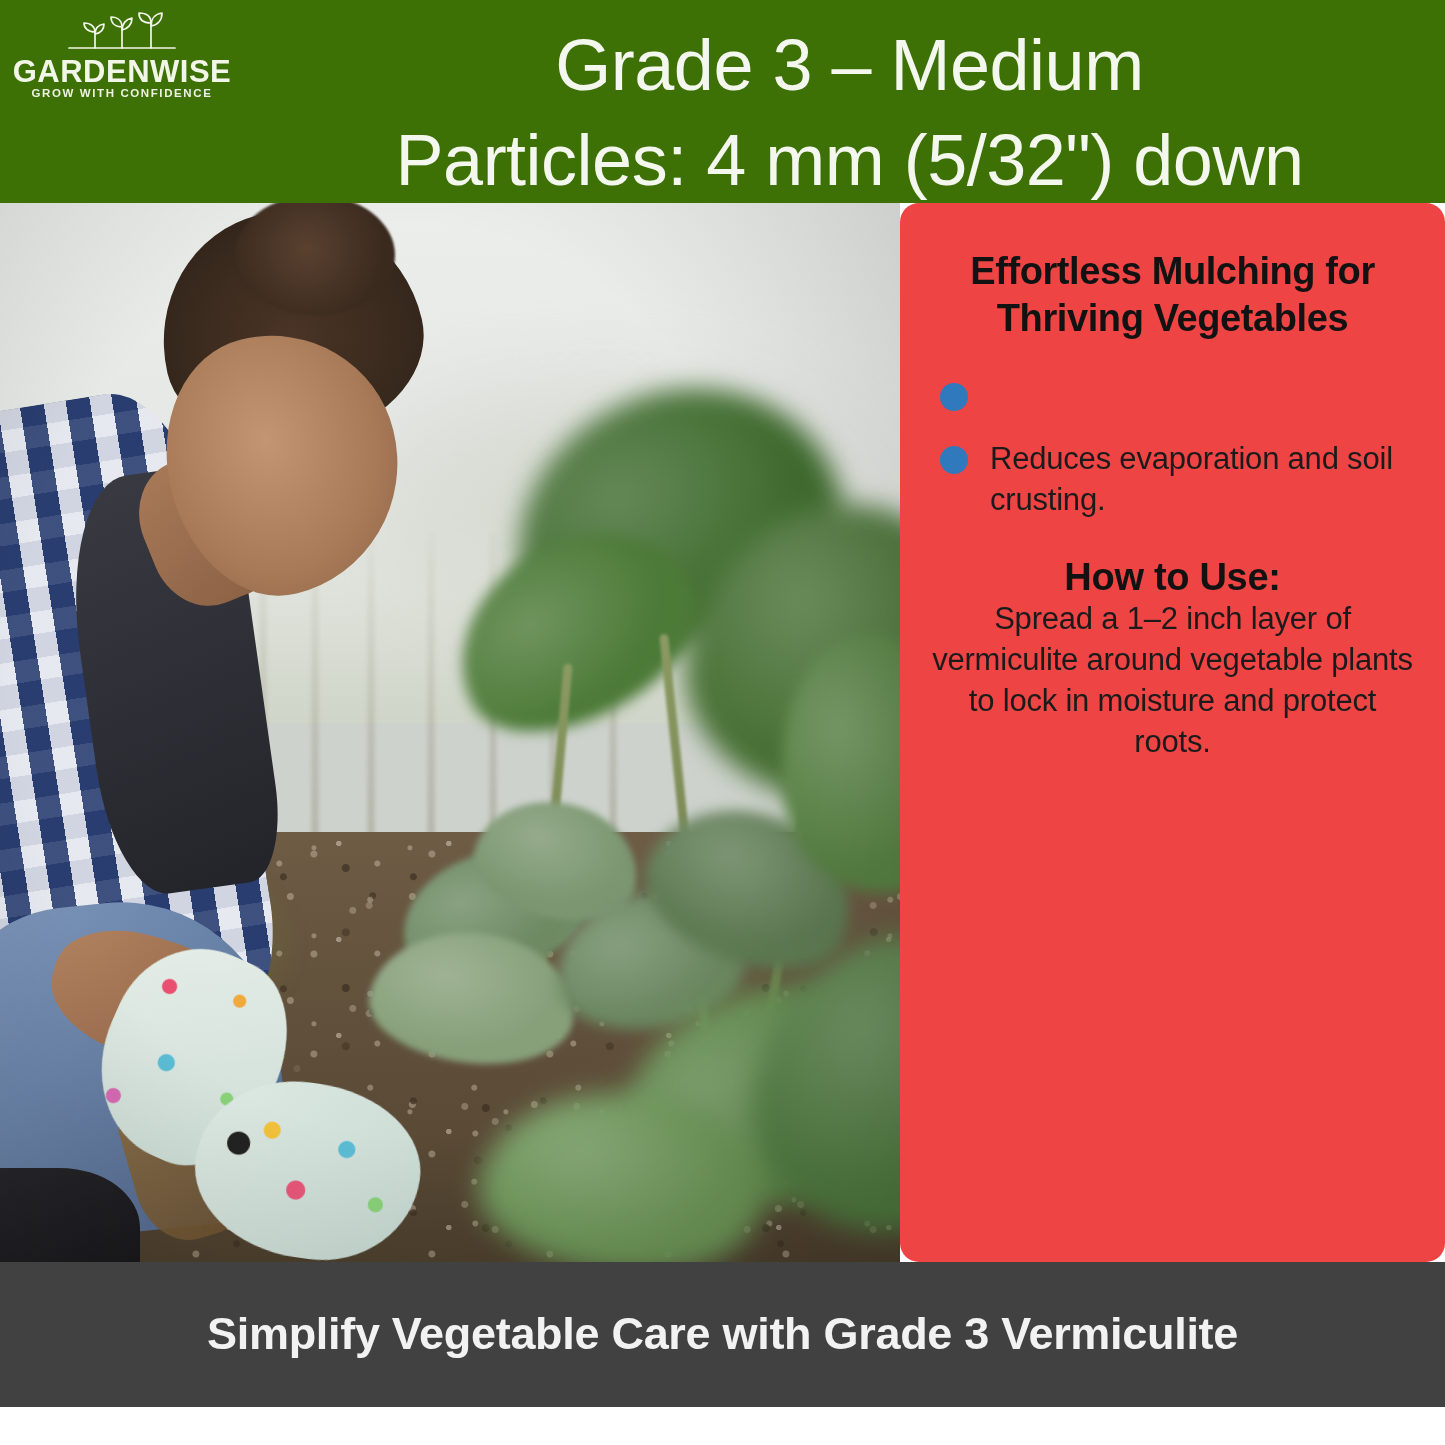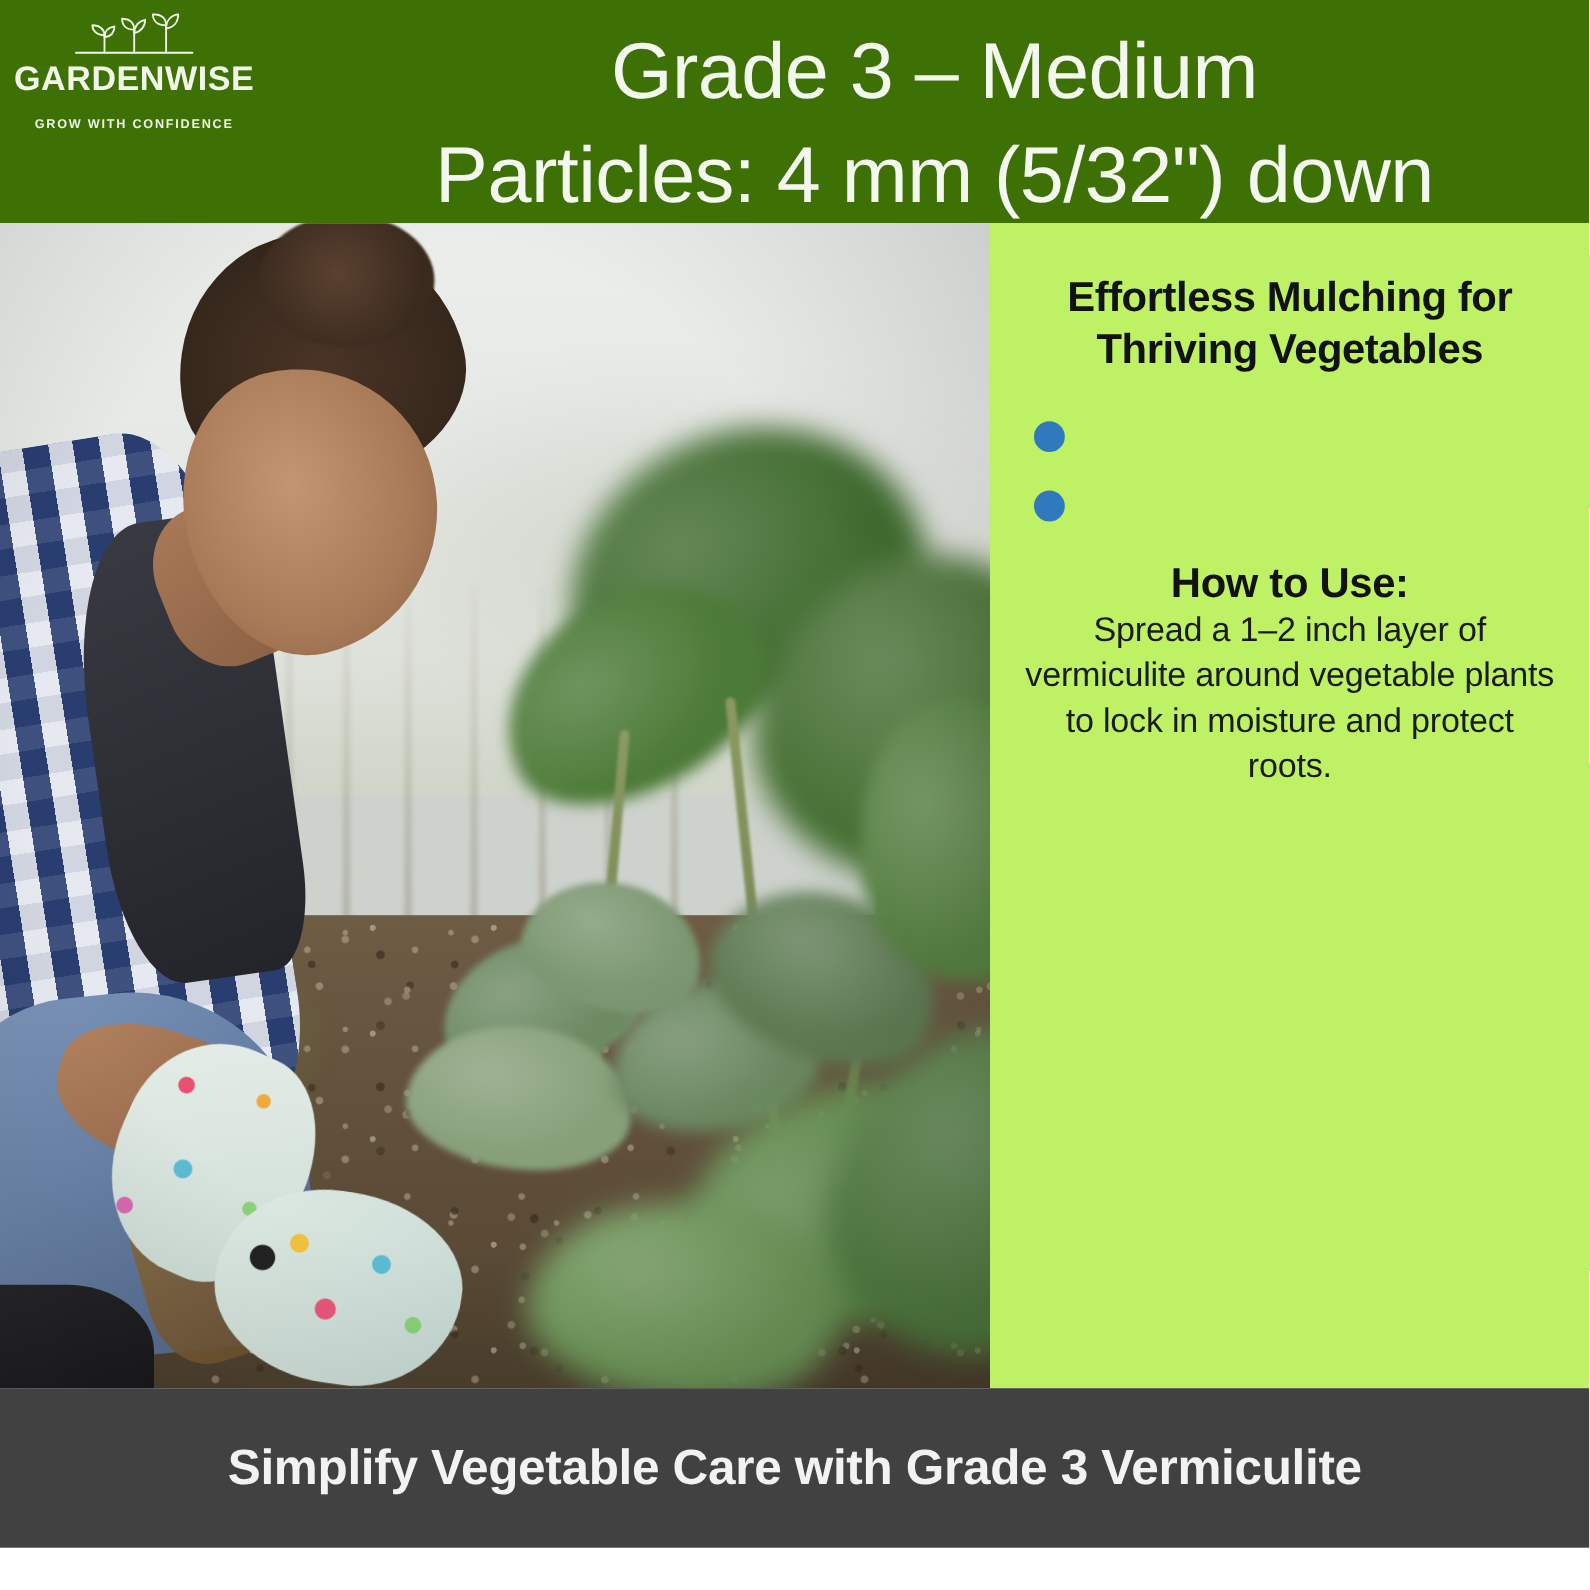--- a/index.html
+++ b/index.html
@@ -38,21 +38,21 @@
     letter-spacing:0.5px;
     line-height:1;
     color:#f2f6e9;
     white-space:nowrap;
   }
   .logo-tag {
     font-family:"Liberation Sans", sans-serif;
     font-weight:600;
     font-size:11.5px;
     letter-spacing:1.6px;
-    margin-top:20px;
+    margin-top:0;
     color:#eef3e4;
     white-space:nowrap;
   }
   .header-title {
     position:absolute;
     left:252px; top:18px;
     width:1195px;
     text-align:center;
     color:#f4f7ee;
     font-family:"Liberation Sans", sans-serif;
@@ -230,22 +230,23 @@
     position:absolute; inset:0;
     background:radial-gradient(ellipse at 45% 45%, rgba(0,0,0,0) 55%, rgba(0,0,0,.16) 100%);
     pointer-events:none;
   }
 
   
   .panel {
     position:absolute;
     left:900px; top:203px;
     width:545px; height:1059px;
-    background:#bef264;
+    background:#ef4444;
     padding:45px 22px 0 22px;
+    border-radius:19px;
   }
   .panel-heading {
     text-align:center;
     font-family:"Liberation Sans", sans-serif;
     font-weight:700;
     font-size:38px;
     line-height:1.24;
     color:#121212;
     letter-spacing:-0.4px;
     padding:0 16px;
@@ -406,20 +407,21 @@
 
   <div class="panel">
     <div class="panel-heading">Effortless Mulching for Thriving Vegetables</div>
 
     <div class="bullets">
       <div class="bullet-row">
         <span class="bullet-dot"></span>
       </div>
       <div class="bullet-row">
         <span class="bullet-dot"></span>
+        <span class="bullet-text">Reduces evaporation and soil crusting.</span>
       </div>
     </div>
 
     <div class="howto-heading">How to Use:</div>
     <div class="howto-body">Spread a 1–2 inch layer of vermiculite around vegetable plants to lock in moisture and protect roots.</div>
   </div>
 
   <div class="footer">
     <div class="footer-text">Simplify Vegetable Care with Grade 3 Vermiculite</div>
   </div>

